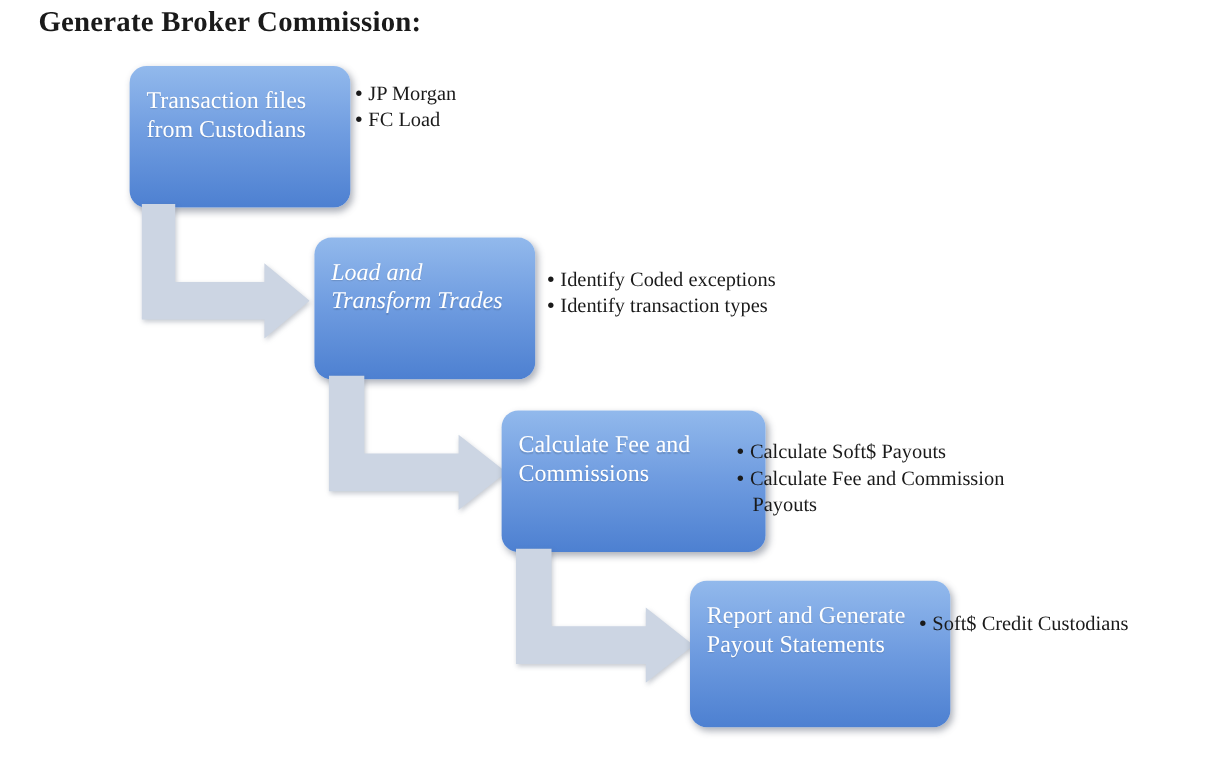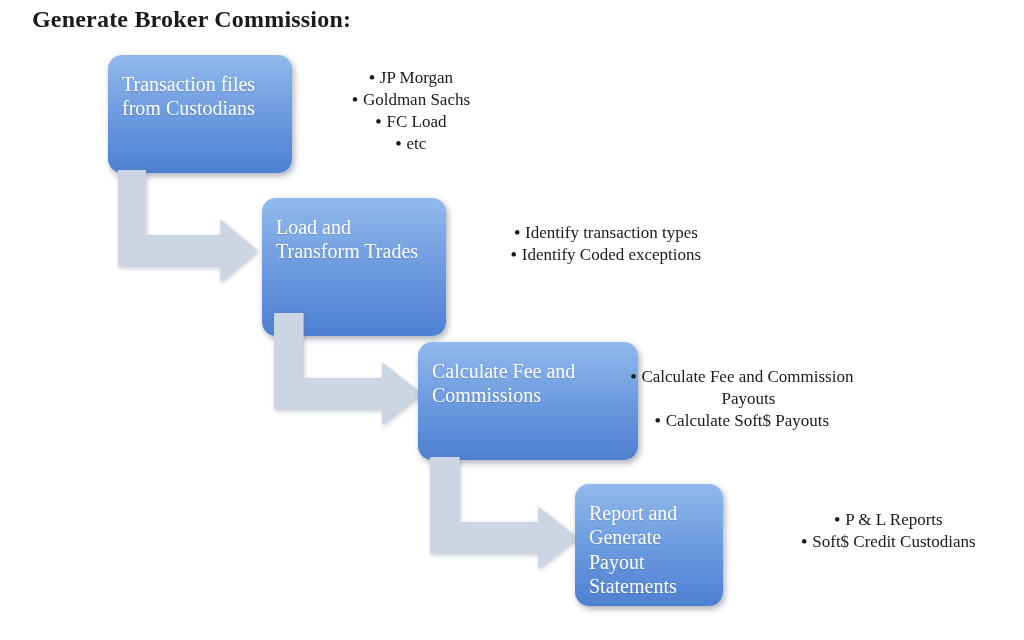--- a/index.html
+++ b/index.html
@@ -41,21 +41,20 @@
     line-height:1.22;
     padding:17px 14px;
     text-shadow:0 1px 1px rgba(0,0,0,0.15);
   }
   .bullets{
     position:absolute;
     list-style:none;
     color:var(--text);
     font-size:17px;
     line-height:1.3;
-    text-align:center;
   }
   .bullets li{
     padding-left:13px;
     text-indent:-13px;
   }
   .bullets li::before{
     content:"\2022";
     font-weight:bold;
     margin-right:5px;
   }
@@ -72,54 +71,51 @@
 
 <div class="canvas">
 
   <div class="title">Generate Broker Commission:</div>
 
   <div class="step-box" style="left:108px;top:55px;width:184px;height:118px;">
     <span>Transaction files from Custodians</span>
   </div>
   <ul class="bullets" style="left:296px;top:67px;width:230px;">
     <li>JP Morgan</li>
-    <li>Goldman Sachs</li>
     <li>FC Load</li>
-    <li>etc</li>
   </ul>
 
   <svg class="elbow-arrow" style="left:118px;top:170px;" width="140" height="112" viewBox="0 0 130 100" preserveAspectRatio="none">
     <polygon points="0,0 26,0 26,58 95,58 95,44 130,72 95,100 95,86 0,86"></polygon>
   </svg>
 
-  <div class="step-box" style="left:262px;top:198px;width:184px;height:138px;">
+  <div class="step-box" style="left:262px;top:198px;width:184px;height:118px;font-style:italic;">
     <span>Load and Transform Trades</span>
   </div>
   <ul class="bullets" style="left:456px;top:222px;width:300px;">
+    <li>Identify Coded exceptions</li>
     <li>Identify transaction types</li>
-    <li>Identify Coded exceptions</li>
   </ul>
 
   <svg class="elbow-arrow" style="left:274px;top:313px;" width="148" height="112" viewBox="0 0 130 100" preserveAspectRatio="none">
     <polygon points="0,0 26,0 26,58 95,58 95,44 130,72 95,100 95,86 0,86"></polygon>
   </svg>
 
   <div class="step-box" style="left:418px;top:342px;width:220px;height:118px;">
     <span>Calculate Fee and Commissions</span>
   </div>
   <ul class="bullets" style="left:614px;top:366px;width:256px;">
+    <li>Calculate Soft$ Payouts</li>
     <li>Calculate Fee and Commission Payouts</li>
-    <li>Calculate Soft$ Payouts</li>
   </ul>
 
   <svg class="elbow-arrow" style="left:430px;top:457px;" width="148" height="112" viewBox="0 0 130 100" preserveAspectRatio="none">
     <polygon points="0,0 26,0 26,58 95,58 95,44 130,72 95,100 95,86 0,86"></polygon>
   </svg>
 
-  <div class="step-box" style="left:575px;top:484px;width:148px;height:122px;">
+  <div class="step-box" style="left:575px;top:484px;width:217px;height:122px;">
     <span>Report and Generate Payout Statements</span>
   </div>
   <ul class="bullets" style="left:766px;top:509px;width:245px;">
-    <li>P &amp; L Reports</li>
     <li>Soft$ Credit Custodians</li>
   </ul>
 
 </div>
 
 </body></html>

